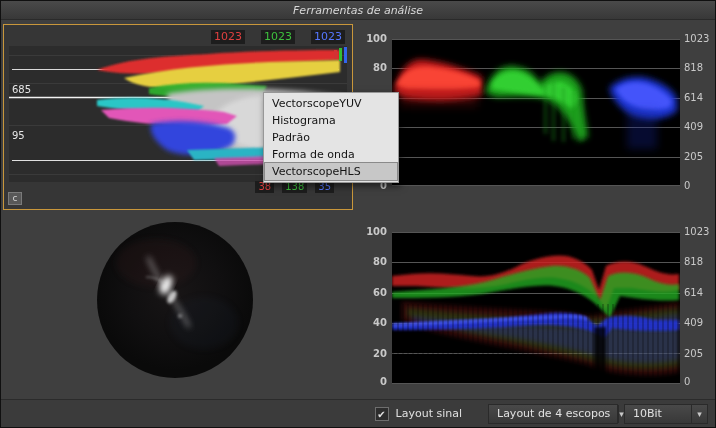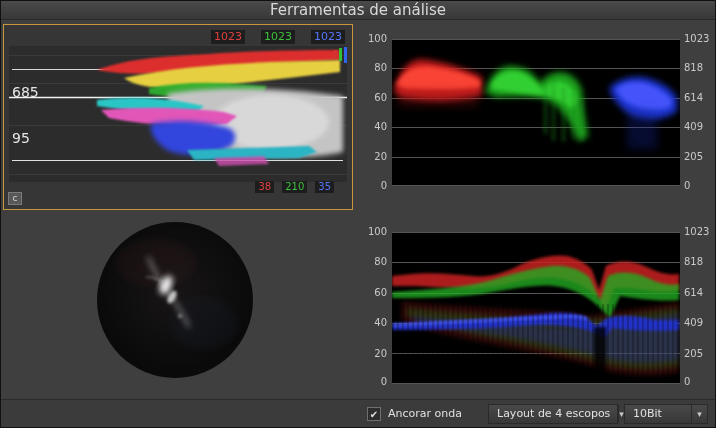--- a/index.html
+++ b/index.html
@@ -3,46 +3,46 @@
 <meta charset="utf-8">
 <style>
   * { margin:0; padding:0; box-sizing:border-box; }
   html,body { width:716px; height:428px; background:#1a1a1a; font-family:"DejaVu Sans",sans-serif; overflow:hidden; }
   .window { position:relative; width:716px; height:428px; background:#3f3f3f; border:1px solid #101010; overflow:hidden; }
 
   
   .titlebar { position:absolute; left:0; top:0; width:100%; height:19px;
     background:linear-gradient(#4a4a4a,#383838); border-bottom:1px solid #2a2a2a;
     display:flex; align-items:center; justify-content:center; }
-  .titlebar span { font-size:15px; color:#d8d8d8; }
+  .titlebar span { font-size:11px; color:#d8d8d8;font-style:italic; }
 
   
   .wf-panel { position:absolute; left:2px; top:23px; width:350px; height:186px;
     background:#363636; border:1px solid #c9973b; z-index:1; }
   .wf-max-row { position:absolute; top:5px; right:7px; display:flex; gap:16px; }
   .chip { background:#1d1d1d; padding:0 3px; font-size:11px; line-height:14px; }
   .chip.r { color:#e04040; } .chip.g { color:#3ec03e; } .chip.b { color:#5577ff; }
   .wf-plot { position:absolute; left:5px; top:21px; width:338px; height:136px; background:#2c2c2c; }
-  .wf-line-label { position:absolute; left:3px; font-size:14px; color:#e6e6e6; z-index:2; }
+  .wf-line-label { position:absolute; left:3px; font-size:10px; color:#e6e6e6; z-index:2; }
   .wf-cur-row { position:absolute; bottom:16px; right:18px; display:flex; gap:8px; }
   .chip.sm { font-size:10px; line-height:12px; }
   .c-btn { position:absolute; left:4px; bottom:4px; width:14px; height:13px; background:#585858;
     border:1px solid #7a7a7a; color:#d6d6d6; font-size:9px; text-align:center; line-height:11px; }
 
   
   .menu { position:absolute; left:262px; top:91px; width:136px; background:#e4e4e4;
     border:1px solid #979797; box-shadow:2px 3px 7px rgba(0,0,0,.55); padding:2px 1px; z-index:20; }
   .menu-item { height:17px; line-height:17px; padding:0 7px; font-size:11px; color:#141414; }
   .menu-item.selected { background:#c7c7c7; outline:1px solid #8a8a8a; }
 
   
   .scope { position:absolute; width:356px; }
   .scope .plot { position:absolute; left:33px; top:6px; background:#000; }
   .tick { position:absolute; font-size:10px; color:#c9c9c9; line-height:12px; }
-  .tick-l { width:28px; left:0; text-align:right; }
+  .tick-l { width:28px; left:0; text-align:right;font-weight:bold; }
   .tick-r { left:325px; text-align:left; width:30px; }
   #scope-parade { left:358px; top:32px; height:162px; }
   #scope-overlay { left:358px; top:225px; height:168px; }
 
   
   .vscope { position:absolute; left:95px; top:220px; width:158px; height:158px; }
 
   
   .statusbar { position:absolute; left:0; bottom:0; width:100%; height:28px; background:#3b3b3b;
     border-top:1px solid #2b2b2b; display:flex; align-items:center; justify-content:flex-end; padding:0 7px; }
@@ -109,26 +109,33 @@
         <g>
           <rect x="325" y="4" width="3" height="9" fill="#d23333"></rect>
           <rect x="330" y="2" width="3" height="13" fill="#33c033"></rect>
           <rect x="335" y="1" width="3" height="16" fill="#3366ee"></rect>
         </g>
       </svg>
     </div>
 
     <div class="wf-cur-row">
       <span class="chip sm r">38</span>
-      <span class="chip sm g">210</span>
+      <span class="chip sm g">138</span>
       <span class="chip sm b">35</span>
     </div>
     <div class="c-btn">c</div>
   </div>
 
+  <div class="menu">
+    <div class="menu-item">VectorscopeYUV</div>
+    <div class="menu-item">Histograma</div>
+    <div class="menu-item">Padrão</div>
+    <div class="menu-item">Forma de onda</div>
+    <div class="menu-item selected">VectorscopeHLS</div>
+  </div>
 
   <div class="scope" id="scope-parade">
     <span class="tick tick-l" style="top:0px">100</span>
     <span class="tick tick-l" style="top:29px">80</span>
     <span class="tick tick-l" style="top:59px">60</span>
     <span class="tick tick-l" style="top:88px">40</span>
     <span class="tick tick-l" style="top:118px">20</span>
     <span class="tick tick-l" style="top:147px">0</span>
     <div class="plot" style="width:288px;height:147px">
       <svg width="288" height="147">
@@ -256,21 +263,21 @@
     <span class="tick tick-r" style="top:61px">614</span>
     <span class="tick tick-r" style="top:91px">409</span>
     <span class="tick tick-r" style="top:122px">205</span>
     <span class="tick tick-r" style="top:150px">0</span>
   </div>
 
   <div class="statusbar">
     <div class="checkbox">
       <span>✔</span>
     </div>
-    <span class="cb-label">Ancorar onda</span>
+    <span class="cb-label">Layout sinal</span>
     <div class="dropdown" id="dd-layout">
       <span class="dd-text">Layout de 4 escopos</span>
       <span class="dd-arrow">▾</span>
     </div>
     <div class="dropdown" id="dd-bit">
       <span class="dd-text">10Bit</span>
       <span class="dd-arrow">▾</span>
     </div>
   </div>
 

